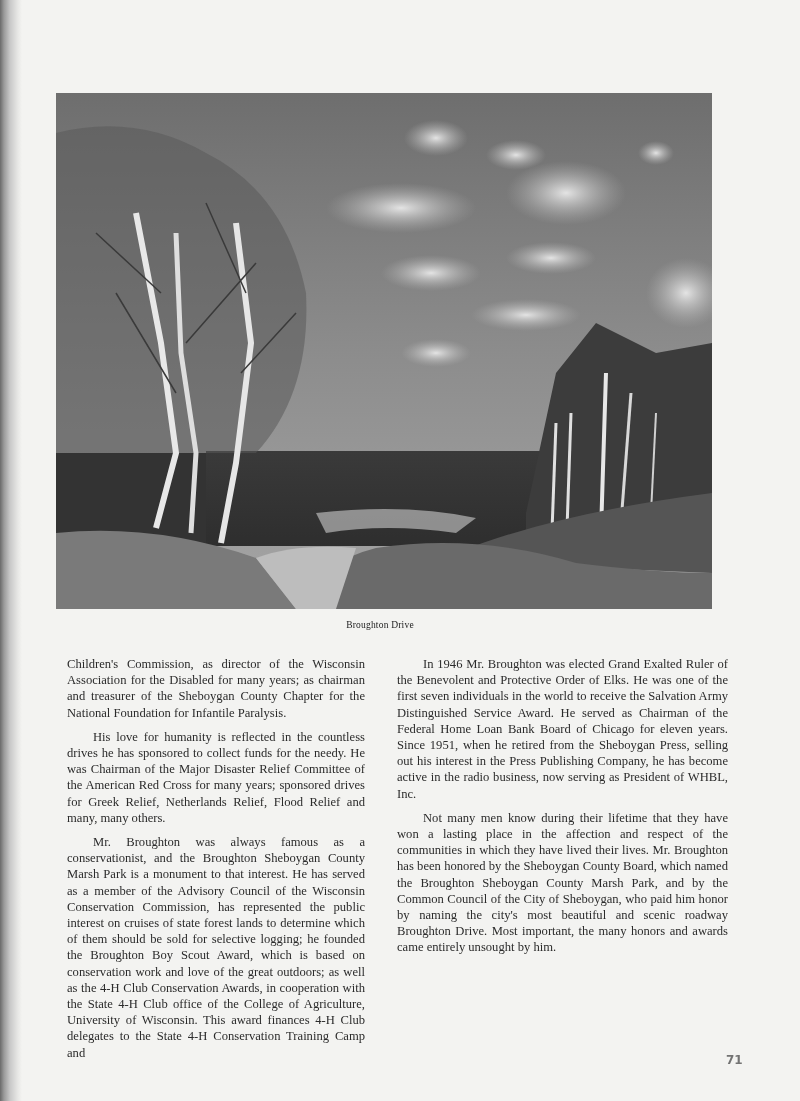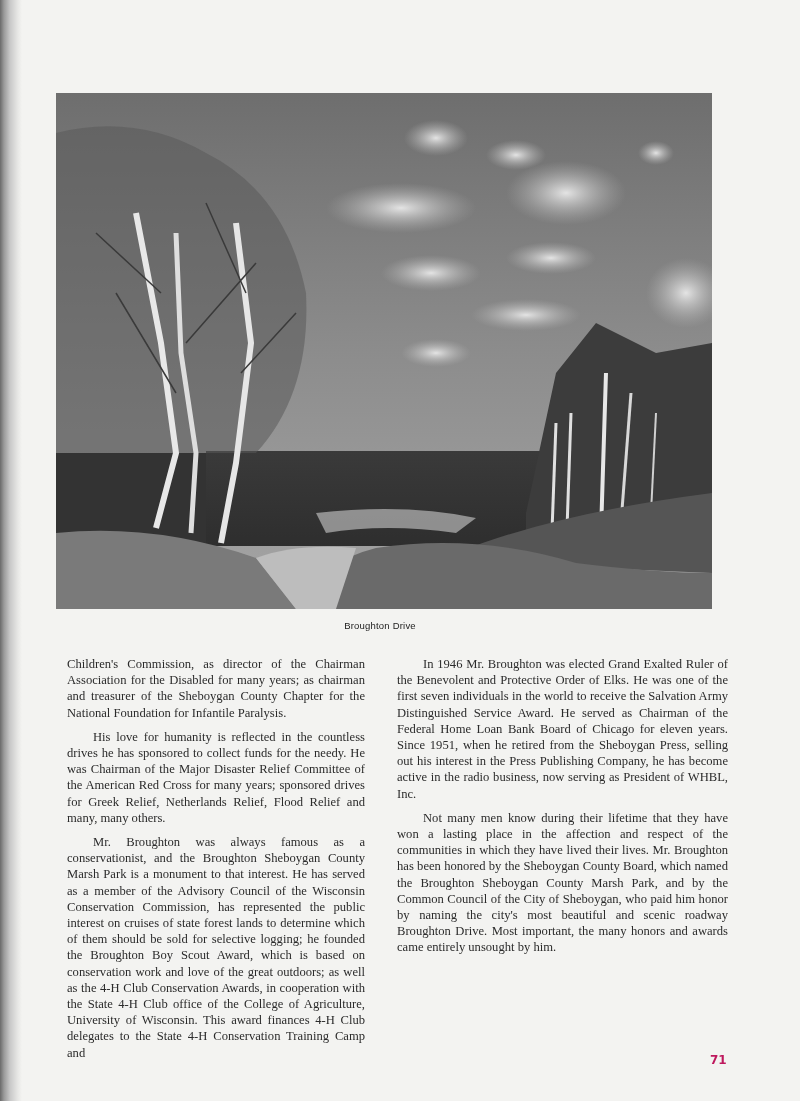--- a/index.html
+++ b/index.html
@@ -13,34 +13,34 @@
     position: absolute; left: 0; top: 0; bottom: 0; width: 22px;
     background: linear-gradient(to right, #6a6a6a 0px, #9a9a9a 4px, #c8c8c8 10px, #e8e8e6 18px, rgba(243,243,241,0) 22px);
   }
   .photo {
     position: absolute; left: 56px; top: 93px; width: 656px; height: 516px;
     overflow: hidden; background: #888;
   }
   .photo svg { display: block; width: 100%; height: 100%; }
   .caption {
     position: absolute; left: 0; width: 760px; top: 620px; text-align: center;
-    font-family: Liberation Sans, sans-serif; font-size: 9.5px; color: #222;
+    font-family: Liberation Serif, serif; font-size: 9.5px; color: #222;
     letter-spacing: 0.2px;
   }
   .col {
     position: absolute; top: 656px; font-size: 12.6px; line-height: 16.2px;
     text-align: justify; color: #2b2b2b;
   }
   .col.left { left: 67px; width: 298px; }
   .col.right { left: 397px; width: 331px; }
   .col p { margin: 0 0 8px 0; text-indent: 0; }
   .col p.indent { text-indent: 26px; }
   .page-num {
-    position: absolute; left: 710px; top: 1053px;
-    font-family: "DejaVu Sans", sans-serif; font-weight: bold; font-size: 12px; color: #be185d;
+    position: absolute; left: 726px; top: 1053px;
+    font-family: "DejaVu Sans", sans-serif; font-weight: bold; font-size: 12px; color: #737373;
   }
 </style>
 </head>
 <body>
 
 <div class="binding-shadow"></div>
 
 <div class="photo">
   <svg viewBox="0 0 656 516" preserveAspectRatio="none">
     <defs>
@@ -92,21 +92,21 @@
     <path d="M 0 440 Q 100 430 200 465 L 240 516 L 0 516 Z" fill="#7a7a7a"></path>
     <path d="M 400 460 Q 500 420 656 400 L 656 480 L 420 470 Z" fill="#555"></path>
     <path d="M 240 516 Q 260 470 320 455 Q 420 440 520 470 Q 600 480 656 480 L 656 516 Z" fill="#6a6a6a"></path>
     <path d="M 200 465 Q 240 450 300 455 L 280 516 L 240 516 Z" fill="#bdbdbd"></path>
   </svg>
 </div>
 
 <div class="caption">Broughton Drive</div>
 
 <div class="col left">
-  <p>Children's Commission, as director of the Chairman Association for the Disabled for many years; as chairman and treasurer of the Sheboygan County Chapter for the National Foundation for Infantile Paralysis.</p>
+  <p>Children's Commission, as director of the Wisconsin Association for the Disabled for many years; as chairman and treasurer of the Sheboygan County Chapter for the National Foundation for Infantile Paralysis.</p>
   <p class="indent">His love for humanity is reflected in the countless drives he has sponsored to collect funds for the needy. He was Chairman of the Major Disaster Relief Committee of the American Red Cross for many years; sponsored drives for Greek Relief, Netherlands Relief, Flood Relief and many, many others.</p>
   <p class="indent">Mr. Broughton was always famous as a conservationist, and the Broughton Sheboygan County Marsh Park is a monument to that interest. He has served as a member of the Advisory Council of the Wisconsin Conservation Commission, has represented the public interest on cruises of state forest lands to determine which of them should be sold for selective logging; he founded the Broughton Boy Scout Award, which is based on conservation work and love of the great outdoors; as well as the 4-H Club Conservation Awards, in cooperation with the State 4-H Club office of the College of Agriculture, University of Wisconsin. This award finances 4-H Club delegates to the State 4-H Conservation Training Camp and</p>
 </div>
 
 <div class="col right">
   <p class="indent">In 1946 Mr. Broughton was elected Grand Exalted Ruler of the Benevolent and Protective Order of Elks. He was one of the first seven individuals in the world to receive the Salvation Army Distinguished Service Award. He served as Chairman of the Federal Home Loan Bank Board of Chicago for eleven years. Since 1951, when he retired from the Sheboygan Press, selling out his interest in the Press Publishing Company, he has become active in the radio business, now serving as President of WHBL, Inc.</p>
   <p class="indent">Not many men know during their lifetime that they have won a lasting place in the affection and respect of the communities in which they have lived their lives. Mr. Broughton has been honored by the Sheboygan County Board, which named the Broughton Sheboygan County Marsh Park, and by the Common Council of the City of Sheboygan, who paid him honor by naming the city's most beautiful and scenic roadway Broughton Drive. Most important, the many honors and awards came entirely unsought by him.</p>
 </div>
 
 <div class="page-num">71</div>

